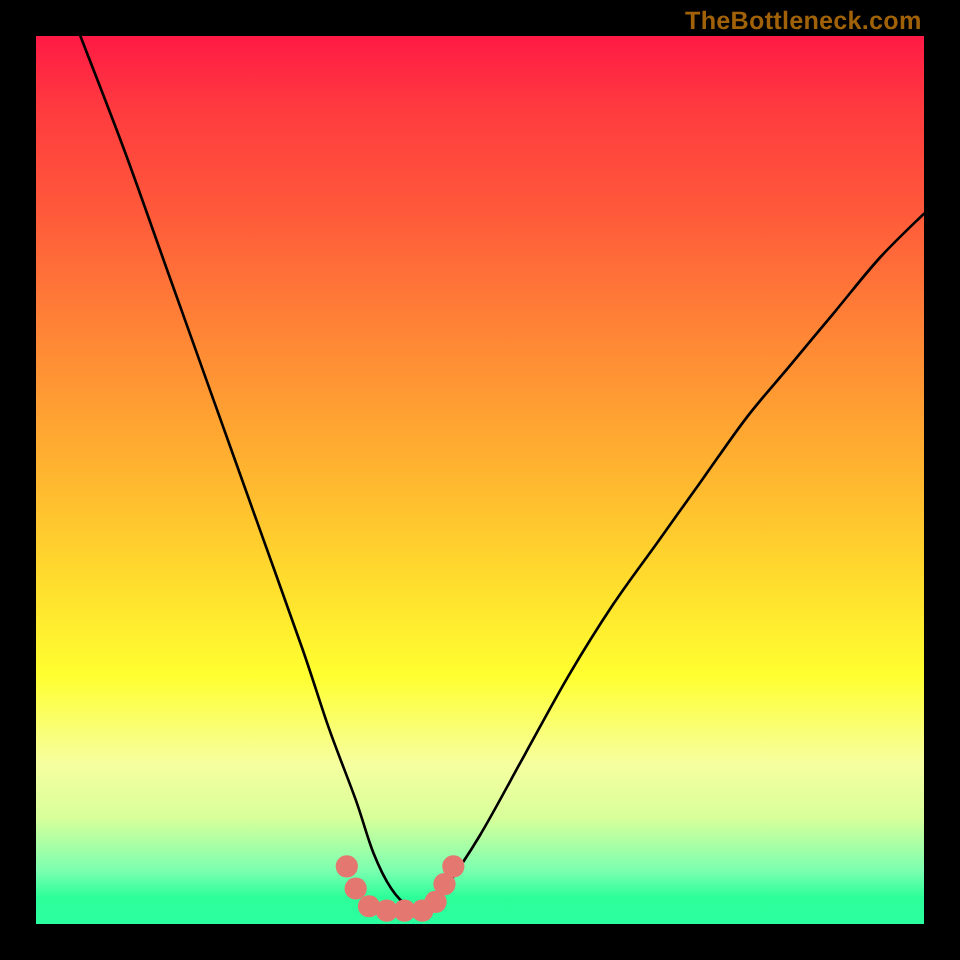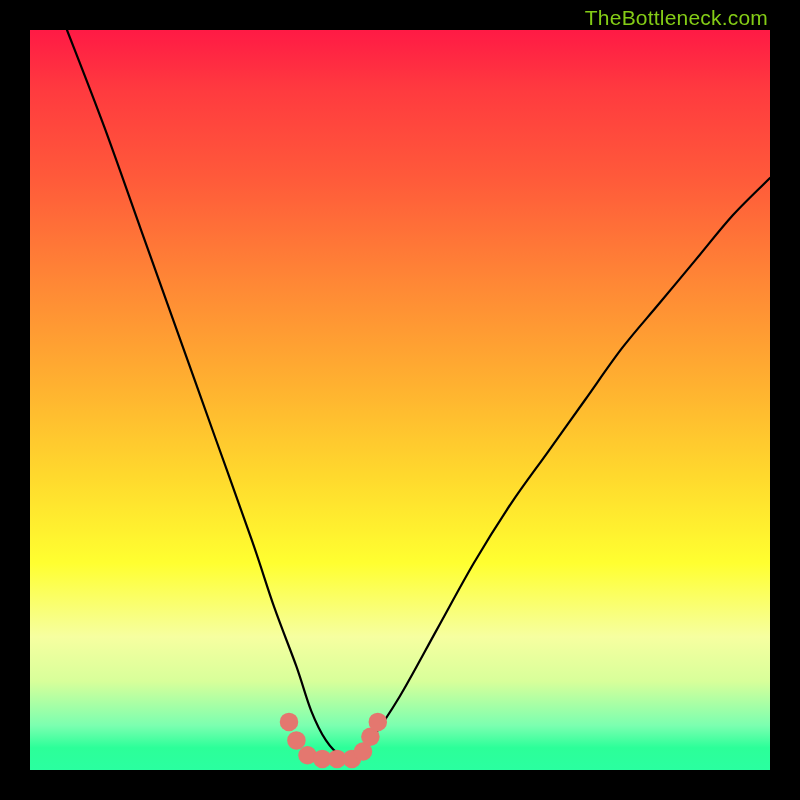--- a/index.html
+++ b/index.html
@@ -38,23 +38,23 @@
       #d8ff9a 88%,
       #7bffb0 94%,
       #2cff99 97%,
       #2affa0 100%
     );
   }
   .attribution {
     position: absolute;
     top: 6px;
     right: 32px;
-    color: #84cc16;
+    color: #a16207;
     font-size: 21px;
-    font-weight: 400;
+    font-weight: 700;
     letter-spacing: 0.2px;
   }
   svg.curve {
     position: absolute;
     left: 0;
     top: 0;
     width: 740px;
     height: 740px;
   }
 </style>

